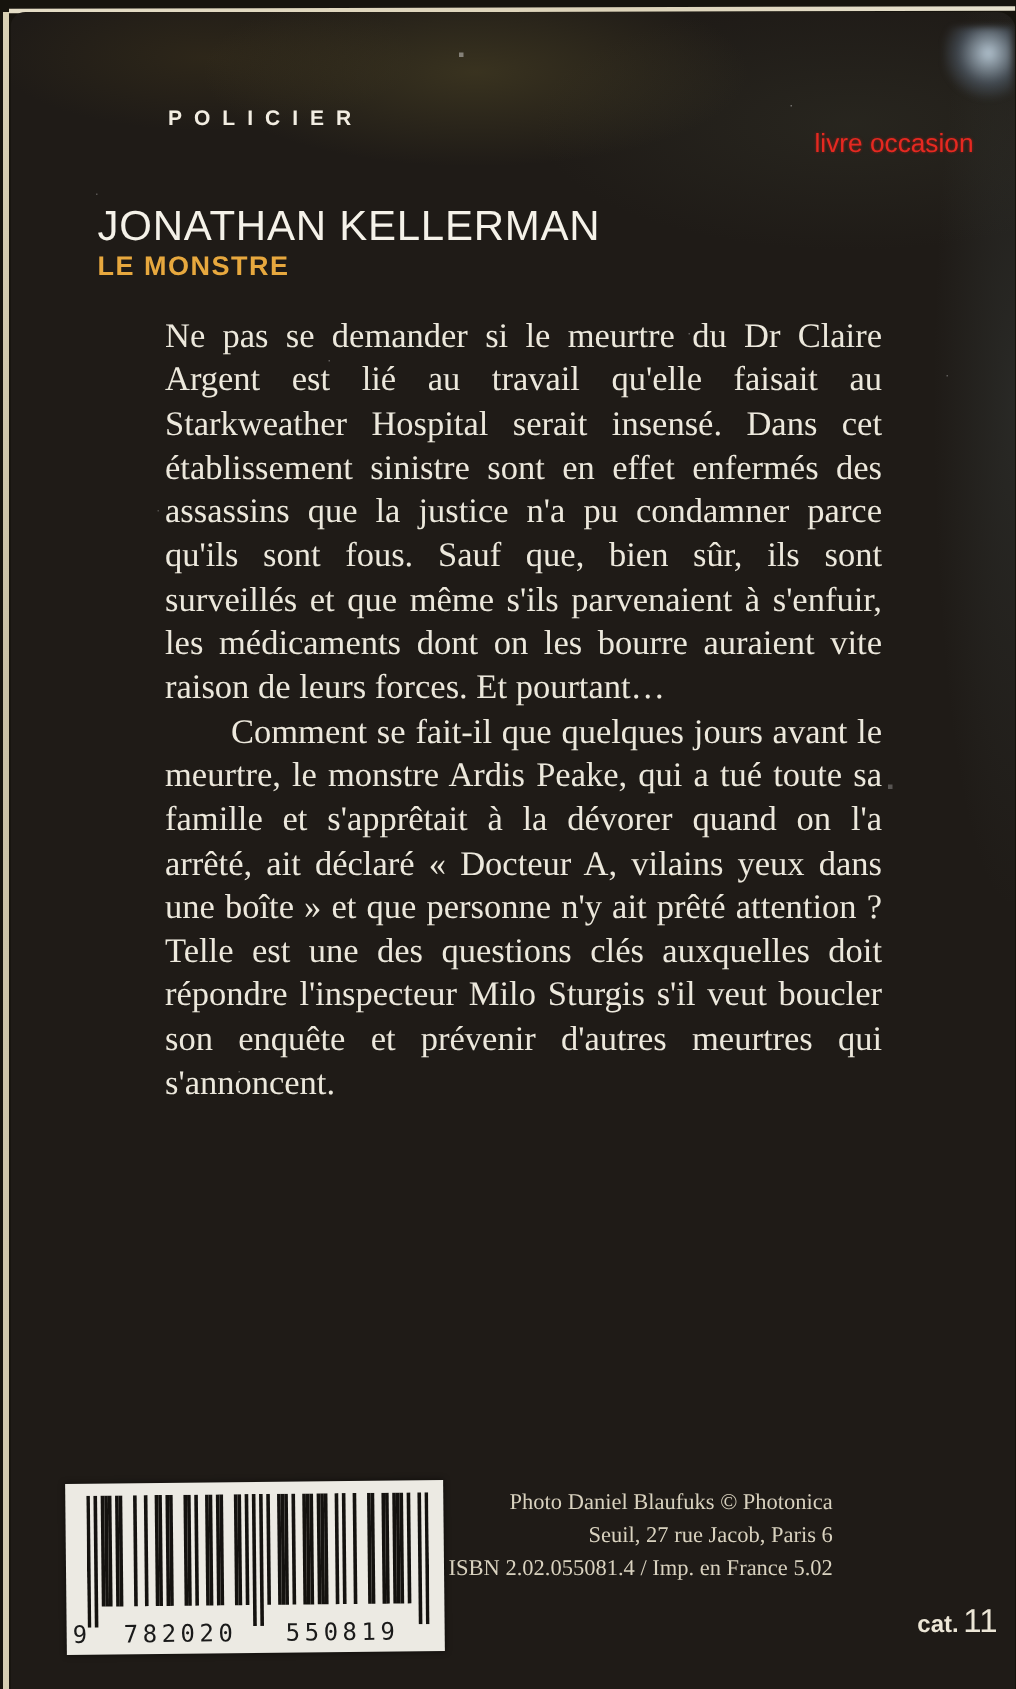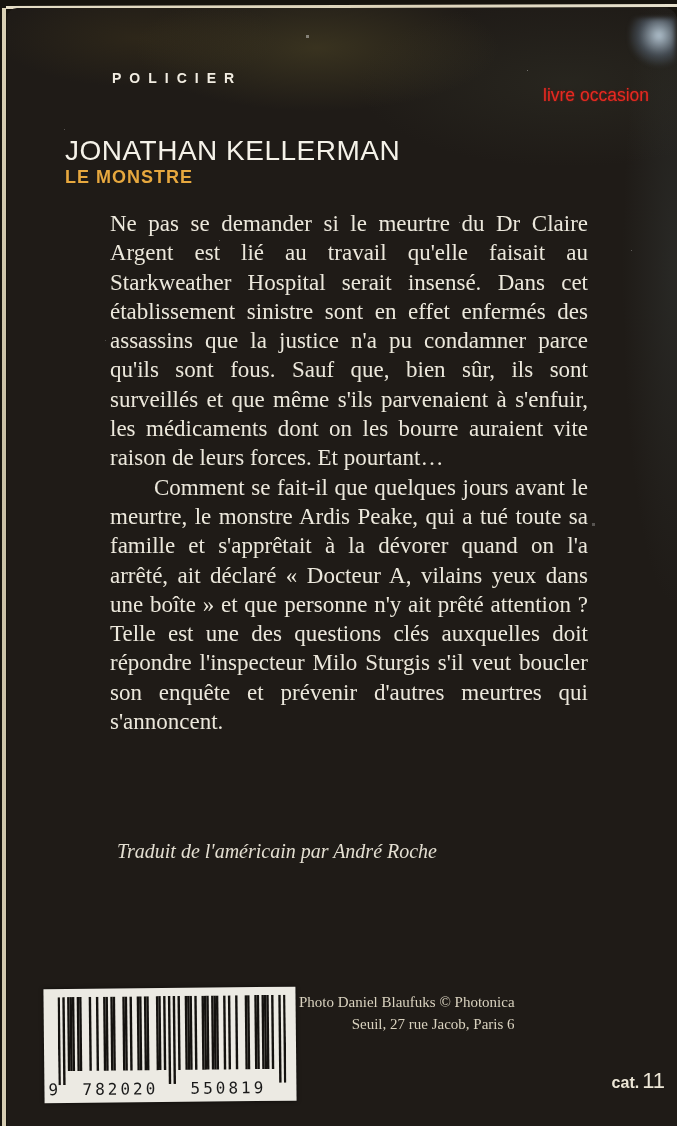--- a/index.html
+++ b/index.html
@@ -86,21 +86,20 @@
 
     <div class="author">JONATHAN KELLERMAN</div>
 
     <div class="title" style="color: rgb(231, 168, 62);">LE MONSTRE</div>
 
     <div class="blurb">
       <p>Ne pas se demander si le meurtre du Dr Claire Argent est lié au travail qu'elle faisait au Starkweather Hospital serait insensé. Dans cet établissement sinistre sont en effet enfermés des assassins que la justice n'a pu condamner parce qu'ils sont fous. Sauf que, bien sûr, ils sont surveillés et que même s'ils parvenaient à s'enfuir, les médicaments dont on les bourre auraient vite raison de leurs forces. Et pourtant…</p>
       <p>Comment se fait-il que quelques jours avant le meurtre, le monstre Ardis Peake, qui a tué toute sa famille et s'apprêtait à la dévorer quand on l'a arrêté, ait déclaré « Docteur A, vilains yeux dans une boîte » et que personne n'y ait prêté attention ? Telle est une des questions clés auxquelles doit répondre l'inspecteur Milo Sturgis s'il veut boucler son enquête et prévenir d'autres meurtres qui s'annoncent.</p>
     </div>
 
-    <div class="translator">Traduit de l'américain par André Roche</div>
 
     <div class="barcode-label" style="background: rgb(236, 234, 227);">
       <svg class="barcode-bars" width="228" height="88" viewBox="0 0 228 88">
           <rect x="0.00" y="0" width="2.40" height="88"></rect>
           <rect x="4.80" y="0" width="2.40" height="88"></rect>
           <rect x="9.60" y="0" width="2.40" height="74"></rect>
           <rect x="12.00" y="0" width="2.40" height="74"></rect>
           <rect x="14.40" y="0" width="2.40" height="74"></rect>
           <rect x="19.20" y="0" width="2.40" height="74"></rect>
           <rect x="21.60" y="0" width="2.40" height="74"></rect>
@@ -148,20 +147,21 @@
           <rect x="225.60" y="0" width="2.40" height="88"></rect>
         </svg>
       <span class="bc-digit bc-first">9</span>
       <span class="bc-digit bc-left">782020</span>
       <span class="bc-digit bc-right">550819</span>
     </div>
 
     <div class="footer">
       <p class="fline">Photo Daniel Blaufuks © Photonica</p>
       <p class="fline">Seuil, 27 rue Jacob, Paris 6</p>
+      <p class="fline">ISBN 2.02.055081.4 / Imp. en France 5.02</p>
     </div>
 
     <div class="cat">
       <span class="cat-label">cat.</span>
       <span class="cat-number">11</span>
     </div>
   </div>
 </div>
 
 </body></html>

